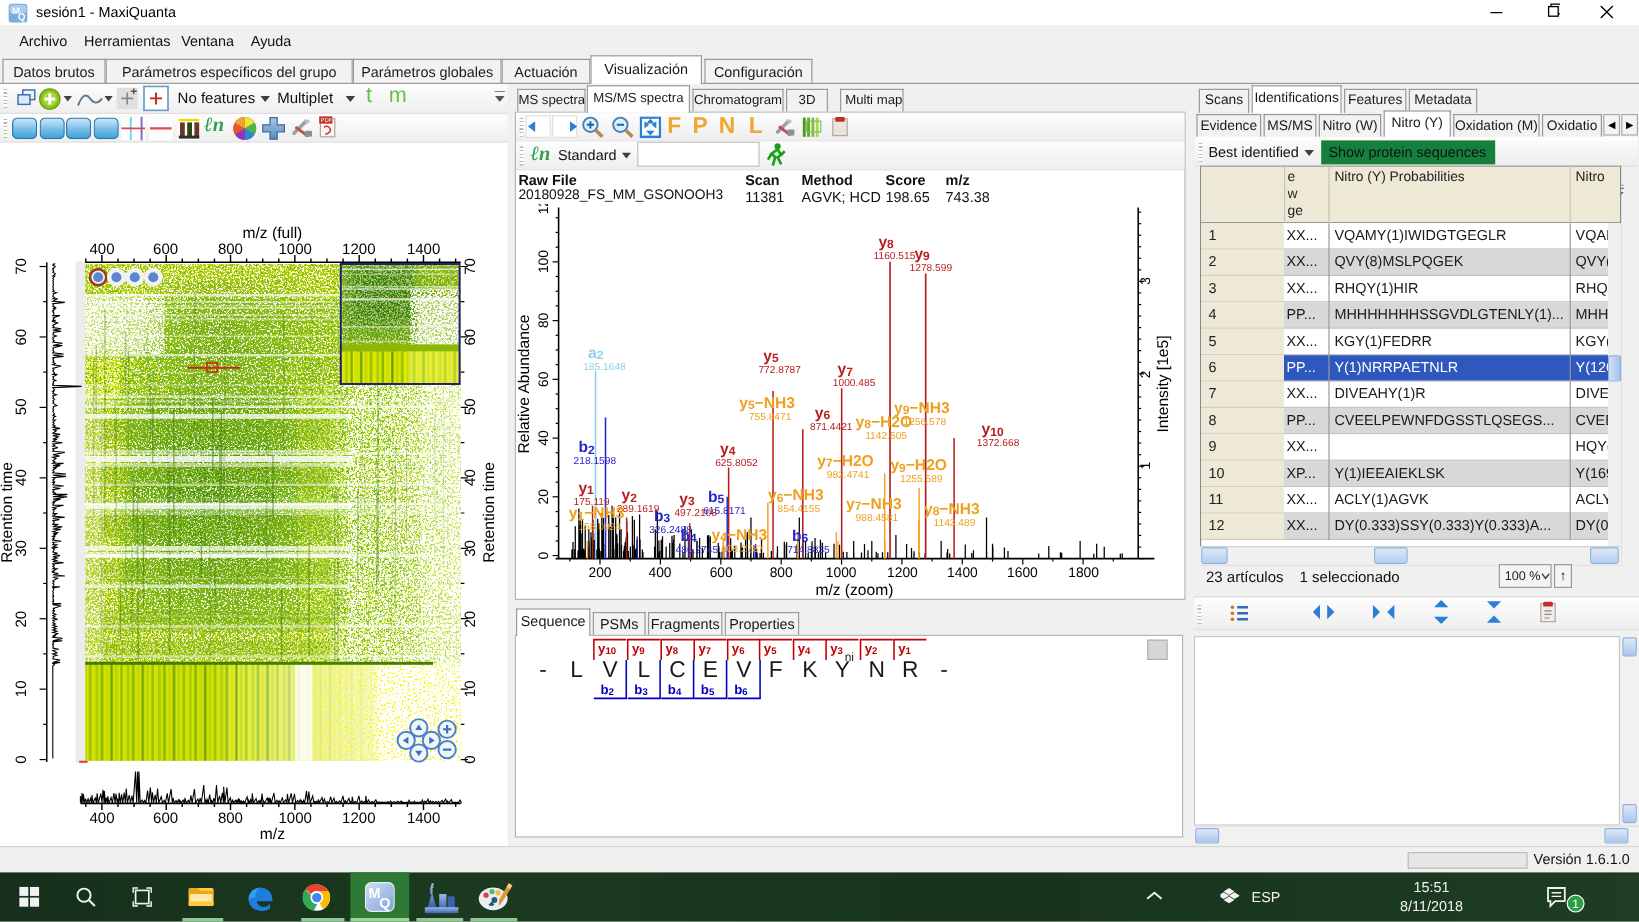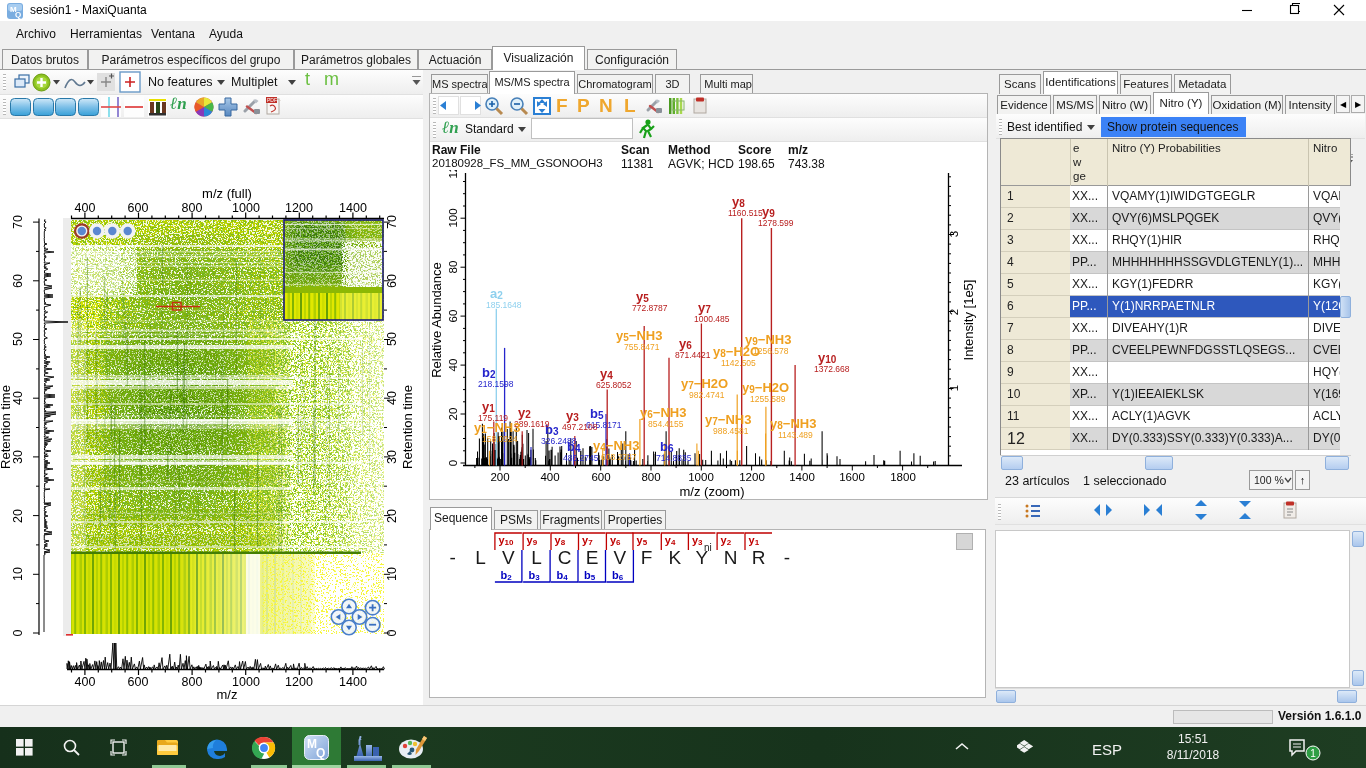--- a/index.html
+++ b/index.html
@@ -12,21 +12,21 @@
 #menubar span { position:absolute; top:6px; }
 #maintabs { left:0; top:46px; width:1366px; height:24px; background:#f0f0f0; font-size:12px; }
 .mtab { position:absolute; top:3px; height:21px; white-space:nowrap; overflow:hidden; background:#f2f2f1; border:1px solid #9a9a9a; border-bottom:none; text-align:center; line-height:20px; color:#1a1a1a; }
 .mtab.sel { top:0px; height:24px; background:#fff; z-index:3; line-height:23px; }
 .tstrip { background:linear-gradient(#fdfdfd,#eeeeee); border-bottom:1px solid #e0e0e0; }
 #tb1 { left:0; top:70px; width:423px; height:25px; }
 #tb2 { left:0; top:95px; width:423px; height:24px; }
 .grip { position:absolute; left:3px; top:4px; width:3px; height:16px;
   background:repeating-linear-gradient(#b8b8b8 0 1px, #fff 1px 3px); }
 #leftpanel { left:0; top:119px; width:423px; height:586px; background:#fff; }
-#statusbar { left:0; top:705px; width:1366px; height:22px; background:#f0f0f0; border-top:1px solid #d5d5d5;font-weight:bold; }
+#statusbar { left:0; top:705px; width:1366px; height:22px; background:#f0f0f0; border-top:1px solid #d5d5d5; }
 #taskbar { left:0; top:727px; width:1366px; height:41px; background:linear-gradient(90deg,#16301b,#1b3a1f 30%,#17331c 60%,#1e3d22); }
 .tstripe { position:absolute; bottom:0; height:3px; background:#8fc893; }
 </style>
 </head>
 <body>
 <div id="root">
   <div class="abs" id="titlebar">
     <svg class="abs" style="left:7px;top:3px" width="16" height="16">
       <rect x="0" y="0" width="16" height="16" rx="3" fill="#7aade0"></rect>
       <rect x="1" y="1" width="14" height="7" rx="2" fill="#a8cdf0"></rect>
@@ -897,52 +897,52 @@
 <div class="abs" style="left:995px;top:70px;width:371px;height:635px;background:#f0f0f0;font-family:'Liberation Sans',sans-serif;">
 <div class="abs mtab" style="left:4px;top:4px;width:42px;height:20px;line-height:19px;font-size:11.5px;">Scans</div>
 <div class="abs mtab sel" style="left:48px;top:1px;width:75px;height:23px;line-height:21px;font-size:11.5px;">Identifications</div>
 <div class="abs mtab" style="left:125px;top:4px;width:52px;height:20px;line-height:19px;font-size:11.5px;">Features</div>
 <div class="abs mtab" style="left:179px;top:4px;width:57px;height:20px;line-height:19px;font-size:11.5px;">Metadata</div>
 <div class="abs mtab" style="left:2px;top:25px;width:54px;height:19px;line-height:18px;font-size:11.5px;">Evidence</div>
 <div class="abs mtab" style="left:58px;top:25px;width:44px;height:19px;line-height:18px;font-size:11.5px;">MS/MS</div>
 <div class="abs mtab" style="left:104px;top:25px;width:52px;height:19px;line-height:18px;font-size:11.5px;">Nitro (W)</div>
 <div class="abs mtab sel" style="left:158px;top:22px;width:56px;height:22px;line-height:20px;font-size:11.5px;z-index:4;">Nitro (Y)</div>
 <div class="abs mtab" style="left:216px;top:25px;width:72px;height:19px;line-height:18px;font-size:11.5px;">Oxidation (M)</div>
-<div class="abs mtab" style="left:290px;top:25px;width:50px;height:19px;line-height:18px;font-size:11.5px;">Intensity</div>
+<div class="abs mtab" style="left:290px;top:25px;width:50px;height:19px;line-height:18px;font-size:11.5px;">Oxidatio</div>
 <div class="abs" style="left:341px;top:25px;width:14px;height:18px;background:#f4f4f4;border:1px solid #ababab;text-align:center;font-size:8px;line-height:17px;">◀</div>
 <div class="abs" style="left:356px;top:25px;width:14px;height:18px;background:#f4f4f4;border:1px solid #ababab;text-align:center;font-size:8px;line-height:17px;">▶</div>
 <div class="abs tstrip" style="left:1px;top:44px;width:369px;height:25px;">
         <div class="grip" style="top:5px"></div>
       </div>
 <div class="abs" style="left:12px;top:50px;font-size:12px;color:#111;">Best identified</div>
 <svg class="abs" style="left:92px;top:55px" width="8" height="6">
         <path d="M0,0 L8,0 L4,5 Z" fill="#404040"></path>
       </svg>
-<div class="abs" style="left:106px;top:47px;width:145px;height:20px;background:#3b82f6;font-size:12px;color:#111;line-height:20px;padding-left:6px;">Show protein sequences</div>
+<div class="abs" style="left:106px;top:47px;width:145px;height:20px;background:#15803d;font-size:12px;color:#111;line-height:20px;padding-left:6px;">Show protein sequences</div>
 <svg class="abs" style="left:349px;top:84px" width="10" height="12">
         <path d="M1,0 h8 M1,3 h8" stroke="#555" stroke-width="1"></path>
         <path d="M1,6 L9,6 L5,11 Z" fill="#555"></path>
       </svg>
 <div class="abs" style="left:5px;top:68px;width:351px;height:333px;background:#fff;border:1px solid #8a8a8a;"></div>
 <div class="abs" style="left:6px;top:69px;width:349px;height:47px;background:#eee9d6;border-bottom:1px solid #999;"></div>
 <div class="abs" style="left:75px;top:69px;width:1px;height:47px;background:#c9c4b0;"></div>
 <div class="abs" style="left:112px;top:69px;width:1px;height:47px;background:#c9c4b0;"></div>
 <div class="abs" style="left:313px;top:69px;width:1px;height:47px;background:#c9c4b0;"></div>
 <div class="abs" style="left:78px;top:71px;width:33px;height:44px;font-size:11.5px;color:#222;overflow:hidden;line-height:14px;">e<br>w<br>ge</div>
 <div class="abs" style="left:117px;top:72px;font-size:11.5px;color:#222;">Nitro (Y) Probabilities</div>
 <div class="abs" style="left:318px;top:72px;font-size:11.5px;color:#222;">Nitro&nbsp;</div>
 <div class="abs" style="left:6px;top:116px;width:69px;height:22px;background:#eee9d6;border-bottom:1px solid #d4cfbc;font-size:12px;color:#222;line-height:21px;padding-left:6px;">1</div>
 <div class="abs" style="left:75px;top:116px;width:280px;height:22px;background:#fff;border-bottom:1px solid #c4c4c4;"></div>
 <div class="abs" style="left:77px;top:116px;width:34px;height:22px;font-size:12px;color:#1a1a1a;line-height:21px;overflow:hidden;">XX...</div>
 <div class="abs" style="left:117px;top:116px;width:194px;height:22px;font-size:12px;color:#1a1a1a;line-height:21px;overflow:hidden;white-space:nowrap;">VQAMY(1)IWIDGTGEGLR</div>
 <div class="abs" style="left:318px;top:116px;width:37px;height:22px;font-size:12px;color:#1a1a1a;line-height:21px;overflow:hidden;white-space:nowrap;">VQAI</div>
 <div class="abs" style="left:6px;top:138px;width:69px;height:22px;background:#eee9d6;border-bottom:1px solid #d4cfbc;font-size:12px;color:#222;line-height:21px;padding-left:6px;">2</div>
 <div class="abs" style="left:75px;top:138px;width:280px;height:22px;background:#d8d8d8;border-bottom:1px solid #c4c4c4;"></div>
 <div class="abs" style="left:77px;top:138px;width:34px;height:22px;font-size:12px;color:#1a1a1a;line-height:21px;overflow:hidden;">XX...</div>
-<div class="abs" style="left:117px;top:138px;width:194px;height:22px;font-size:12px;color:#1a1a1a;line-height:21px;overflow:hidden;white-space:nowrap;">QVY(6)MSLPQGEK</div>
+<div class="abs" style="left:117px;top:138px;width:194px;height:22px;font-size:12px;color:#1a1a1a;line-height:21px;overflow:hidden;white-space:nowrap;">QVY(8)MSLPQGEK</div>
 <div class="abs" style="left:318px;top:138px;width:37px;height:22px;font-size:12px;color:#1a1a1a;line-height:21px;overflow:hidden;white-space:nowrap;">QVY(</div>
 <div class="abs" style="left:6px;top:160px;width:69px;height:22px;background:#eee9d6;border-bottom:1px solid #d4cfbc;font-size:12px;color:#222;line-height:21px;padding-left:6px;">3</div>
 <div class="abs" style="left:75px;top:160px;width:280px;height:22px;background:#fff;border-bottom:1px solid #c4c4c4;"></div>
 <div class="abs" style="left:77px;top:160px;width:34px;height:22px;font-size:12px;color:#1a1a1a;line-height:21px;overflow:hidden;">XX...</div>
 <div class="abs" style="left:117px;top:160px;width:194px;height:22px;font-size:12px;color:#1a1a1a;line-height:21px;overflow:hidden;white-space:nowrap;">RHQY(1)HIR</div>
 <div class="abs" style="left:318px;top:160px;width:37px;height:22px;font-size:12px;color:#1a1a1a;line-height:21px;overflow:hidden;white-space:nowrap;">RHQ</div>
 <div class="abs" style="left:6px;top:182px;width:69px;height:22px;background:#eee9d6;border-bottom:1px solid #d4cfbc;font-size:12px;color:#222;line-height:21px;padding-left:6px;">4</div>
 <div class="abs" style="left:75px;top:182px;width:280px;height:22px;background:#d8d8d8;border-bottom:1px solid #c4c4c4;"></div>
 <div class="abs" style="left:77px;top:182px;width:34px;height:22px;font-size:12px;color:#1a1a1a;line-height:21px;overflow:hidden;">PP...</div>
 <div class="abs" style="left:117px;top:182px;width:194px;height:22px;font-size:12px;color:#1a1a1a;line-height:21px;overflow:hidden;white-space:nowrap;">MHHHHHHHSSGVDLGTENLY(1)...</div>
@@ -975,21 +975,21 @@
 <div class="abs" style="left:6px;top:314px;width:69px;height:22px;background:#eee9d6;border-bottom:1px solid #d4cfbc;font-size:12px;color:#222;line-height:21px;padding-left:6px;">10</div>
 <div class="abs" style="left:75px;top:314px;width:280px;height:22px;background:#d8d8d8;border-bottom:1px solid #c4c4c4;"></div>
 <div class="abs" style="left:77px;top:314px;width:34px;height:22px;font-size:12px;color:#1a1a1a;line-height:21px;overflow:hidden;">XP...</div>
 <div class="abs" style="left:117px;top:314px;width:194px;height:22px;font-size:12px;color:#1a1a1a;line-height:21px;overflow:hidden;white-space:nowrap;">Y(1)IEEAIEKLSK</div>
 <div class="abs" style="left:318px;top:314px;width:37px;height:22px;font-size:12px;color:#1a1a1a;line-height:21px;overflow:hidden;white-space:nowrap;">Y(169</div>
 <div class="abs" style="left:6px;top:336px;width:69px;height:22px;background:#eee9d6;border-bottom:1px solid #d4cfbc;font-size:12px;color:#222;line-height:21px;padding-left:6px;">11</div>
 <div class="abs" style="left:75px;top:336px;width:280px;height:22px;background:#fff;border-bottom:1px solid #c4c4c4;"></div>
 <div class="abs" style="left:77px;top:336px;width:34px;height:22px;font-size:12px;color:#1a1a1a;line-height:21px;overflow:hidden;">XX...</div>
 <div class="abs" style="left:117px;top:336px;width:194px;height:22px;font-size:12px;color:#1a1a1a;line-height:21px;overflow:hidden;white-space:nowrap;">ACLY(1)AGVK</div>
 <div class="abs" style="left:318px;top:336px;width:37px;height:22px;font-size:12px;color:#1a1a1a;line-height:21px;overflow:hidden;white-space:nowrap;">ACLY</div>
-<div class="abs" style="left:6px;top:358px;width:69px;height:22px;background:#eee9d6;border-bottom:1px solid #d4cfbc;font-size:16px;color:#222;line-height:21px;padding-left:6px;">12</div>
+<div class="abs" style="left:6px;top:358px;width:69px;height:22px;background:#eee9d6;border-bottom:1px solid #d4cfbc;font-size:12px;color:#222;line-height:21px;padding-left:6px;">12</div>
 <div class="abs" style="left:75px;top:358px;width:280px;height:22px;background:#d8d8d8;border-bottom:1px solid #c4c4c4;"></div>
 <div class="abs" style="left:77px;top:358px;width:34px;height:22px;font-size:12px;color:#1a1a1a;line-height:21px;overflow:hidden;">XX...</div>
 <div class="abs" style="left:117px;top:358px;width:194px;height:22px;font-size:12px;color:#1a1a1a;line-height:21px;overflow:hidden;white-space:nowrap;">DY(0.333)SSY(0.333)Y(0.333)A...</div>
 <div class="abs" style="left:318px;top:358px;width:37px;height:22px;font-size:12px;color:#1a1a1a;line-height:21px;overflow:hidden;white-space:nowrap;">DY(0</div>
 <div class="abs" style="left:112px;top:116px;width:1px;height:264px;background:#9a9a9a;"></div>
 <div class="abs" style="left:313px;top:116px;width:1px;height:264px;background:#9a9a9a;"></div>
 <div class="abs" style="left:345px;top:116px;width:11px;height:284px;background:#f0f0f0;"></div>
 <div class="abs" style="left:345px;top:226px;width:11px;height:22px;background:linear-gradient(90deg,#cfe0f5,#a7c4ea);border:1px solid #8fb0dc;border-radius:2px;"></div>
 <div class="abs" style="left:5px;top:385px;width:351px;height:16px;background:#f0f0f0;border-top:1px solid #d0d0d0;"></div>
 <div class="abs" style="left:6px;top:386px;width:22px;height:14px;background:linear-gradient(#dce9f8,#b4cdf0);border:1px solid #8fb0dc;border-radius:2px;"></div>
@@ -1128,21 +1128,21 @@
 <div class="abs tstripe" style="left:251px;width:36px;"></div>
 <div class="abs tstripe" style="left:347px;width:39px;"></div>
 <div class="abs tstripe" style="left:392px;width:39px;"></div>
 
 <svg class="abs" style="left:955px;top:15px" width="14" height="10">
 <path d="M1,7 L7,2 L13,7" fill="none" stroke="#f2f2f2" stroke-width="1.6"></path>
       </svg>
 <svg class="abs" style="left:1017px;top:13px" width="16" height="15">
 <path d="M8,0 L13,3.2 L8,6.4 L3,3.2 Z M3,3.9 L8,7.1 L3,10.3 L-2,7.1 Z M13,3.9 L18,7.1 L13,10.3 L8,7.1 Z M8,7.8 L13,11 L8,14.2 L3,11 Z" fill="#f2f2f2" transform="translate(0,0) scale(0.9)"></path>
       </svg>
-<div class="abs" style="left:1092px;top:14px;color:#f2f2f2;font-size:15px;">ESP</div>
+<div class="abs" style="left:1043px;top:14px;color:#f2f2f2;font-size:12px;">ESP</div>
 <div class="abs" style="left:1148px;top:5px;width:90px;color:#f2f2f2;font-size:12px;text-align:center;">15:51</div>
 <div class="abs" style="left:1148px;top:21px;width:90px;color:#f2f2f2;font-size:12px;text-align:center;">8/11/2018</div>
 <svg class="abs" style="left:1288px;top:11px" width="20" height="19">
 <path d="M2,2 h14 v11 h-8 l-4,4 v-4 h-2 Z" fill="none" stroke="#f2f2f2" stroke-width="1.5"></path>
 <path d="M5,6 h8 M5,9 h8" stroke="#f2f2f2" stroke-width="1.2"></path>
       </svg>
 <svg class="abs" style="left:1305px;top:18px" width="16" height="16">
 <circle cx="8" cy="8" r="7" fill="#2e9e44" stroke="#fff" stroke-width="1"></circle>
 <text x="8" y="11.5" font-size="10" fill="#fff" text-anchor="middle" font-family="Liberation Sans">1</text>
       </svg>

